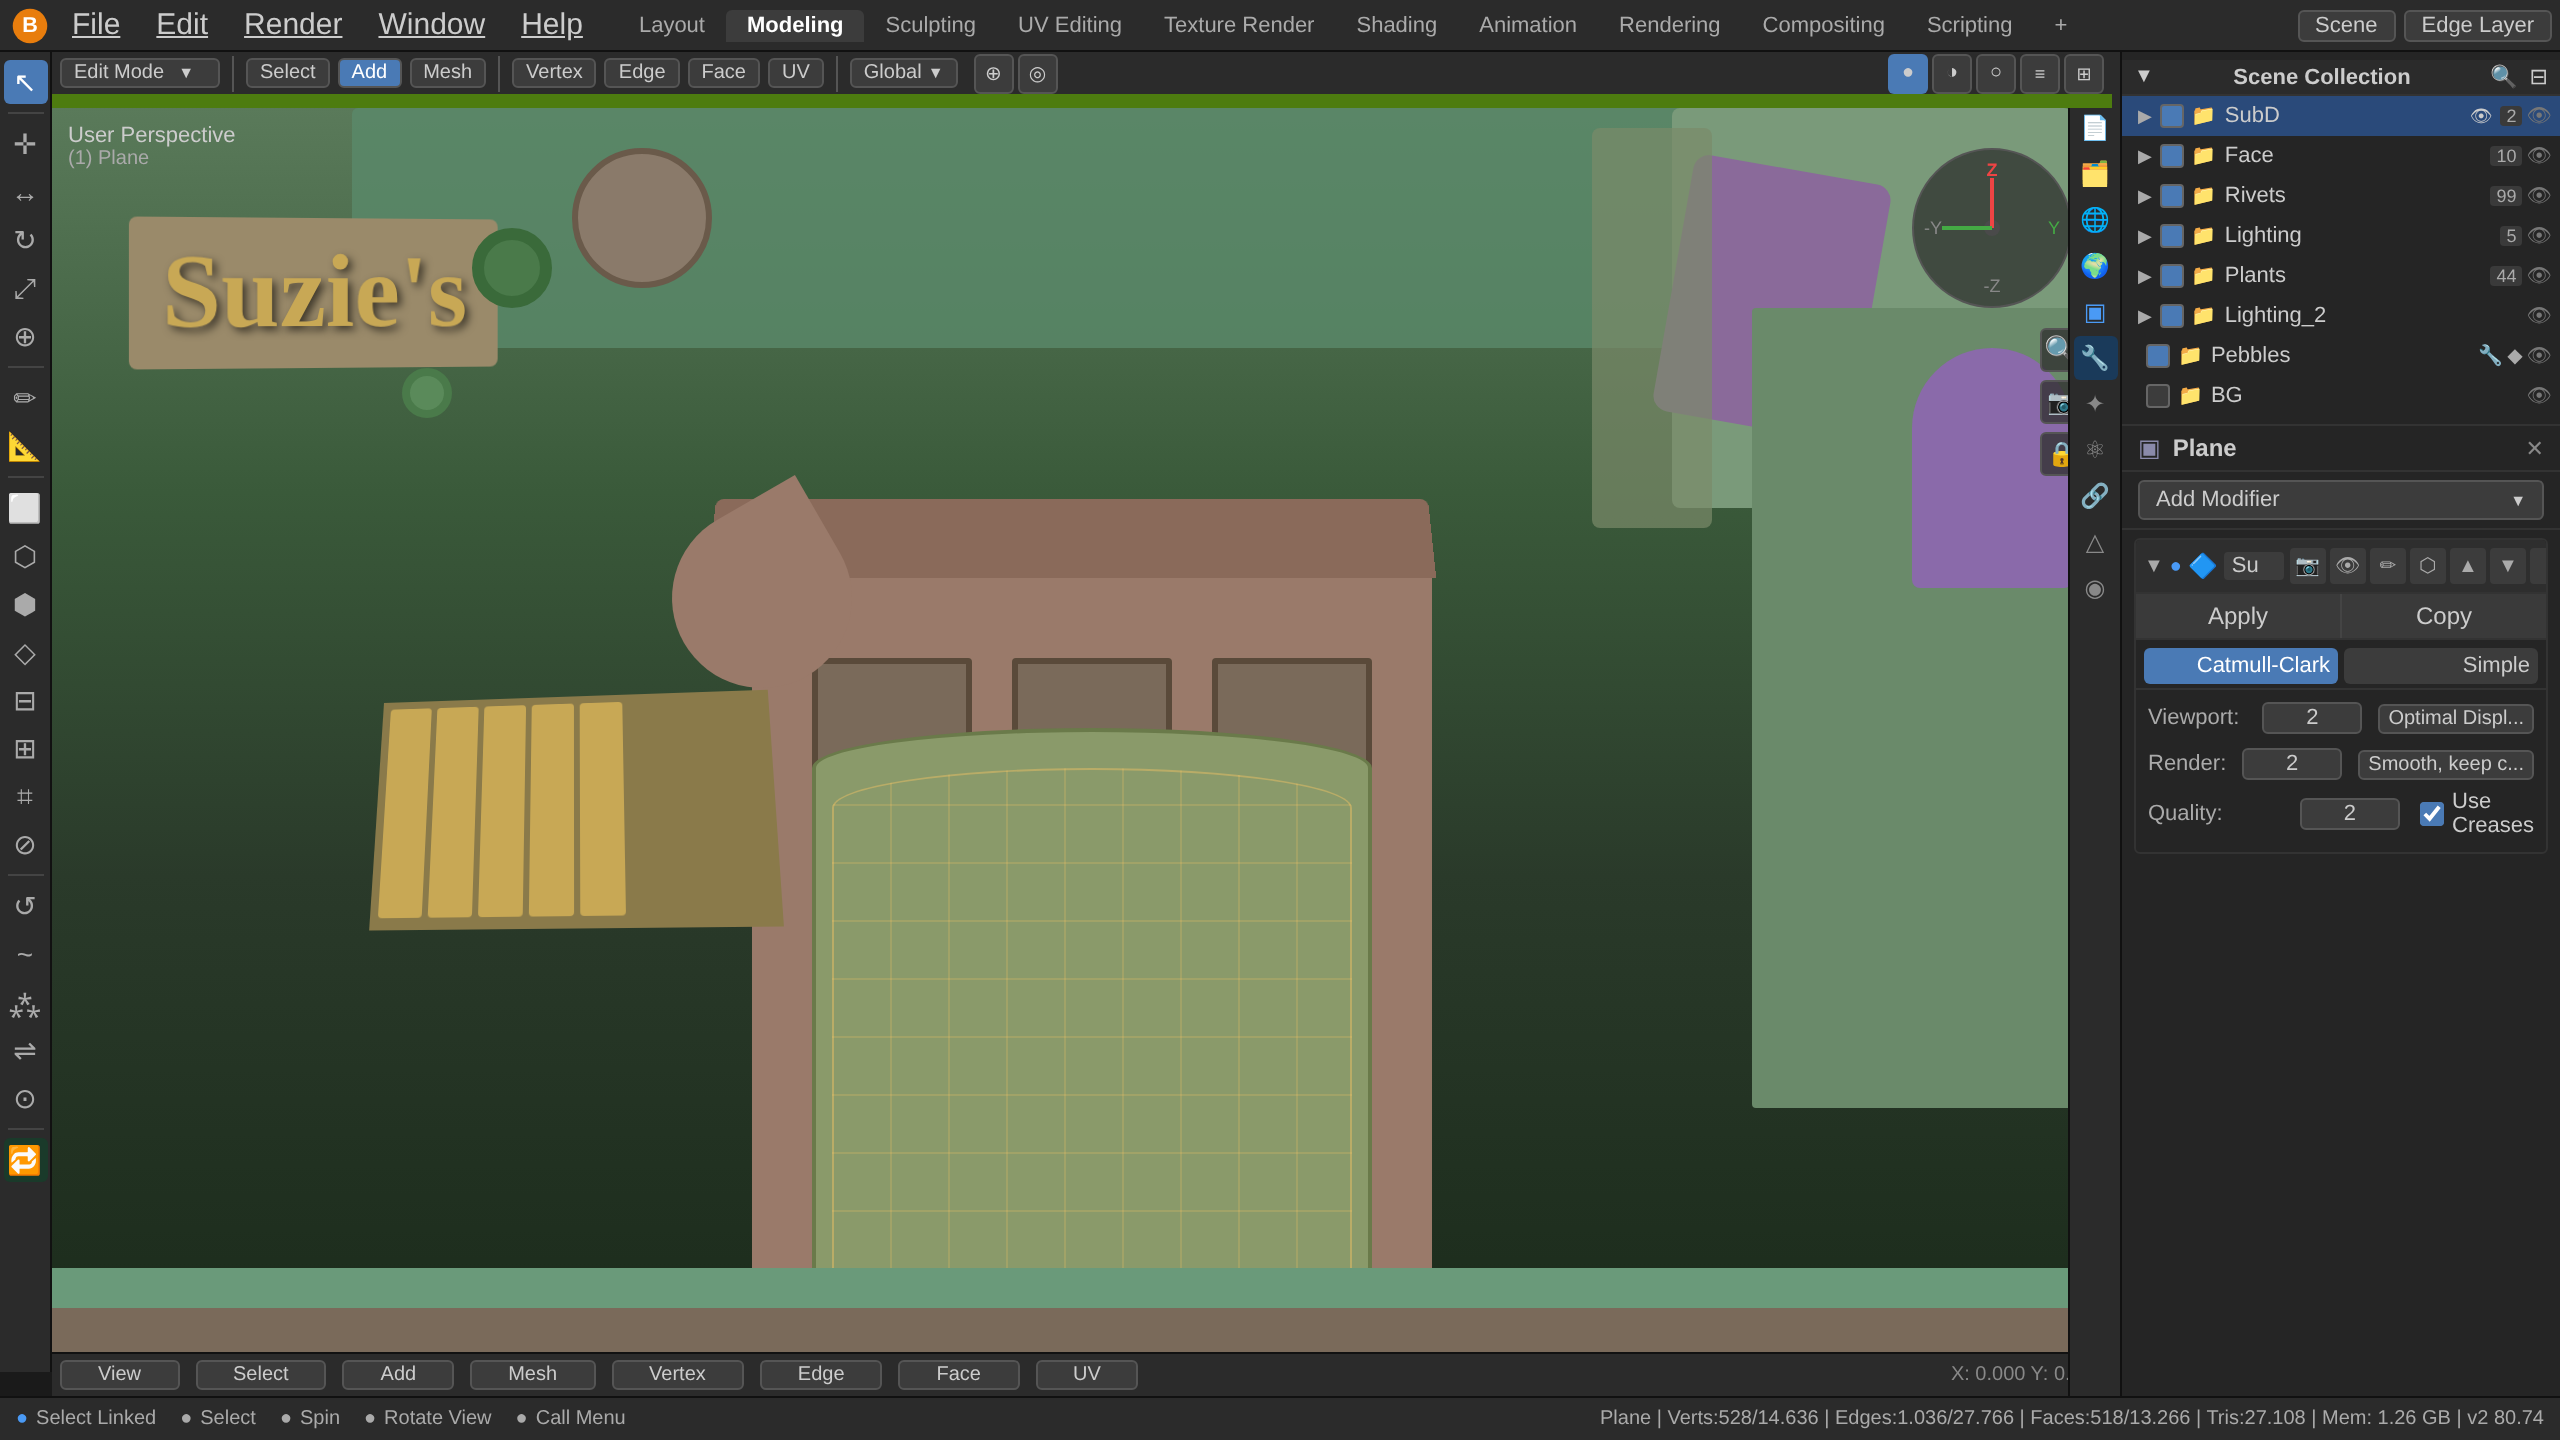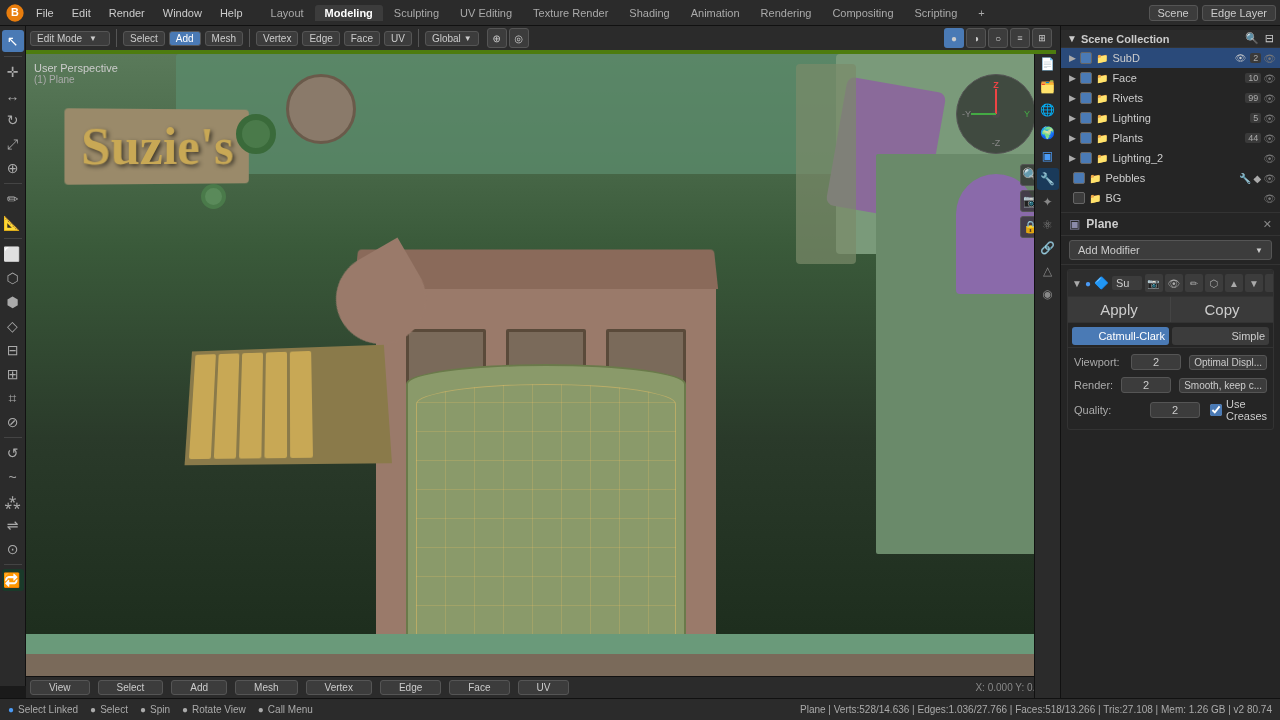--- a/index.html
+++ b/index.html
@@ -1,51 +1,51 @@
 <!DOCTYPE html>
 <html><head>
   <meta charset="utf-8">
   <style>
     * { box-sizing: border-box; margin: 0; padding: 0; }
     body { width: 1280px; height: 720px; overflow: hidden; background: #1a1a1a; font-family: 'Segoe UI', sans-serif; font-size: 11px; color: #ccc; }
 
     
     #top-menu { display: flex; align-items: center; height: 26px; background: #2b2b2b; border-bottom: 1px solid #111; padding: 0 4px; gap: 2px; }
-    .menu-item { padding: 2px 8px; color: #ccc; cursor: pointer; border-radius: 3px; font-size: 11px; }
+    .menu-item { padding: 2px 8px; color: #ccc; cursor: pointer; border-radius: 3px; font-size: 15px; text-decoration: underline; }
     .workspace-tabs { display: flex; align-items: center; margin-left: 8px; gap: 1px; }
     .workspace-tab { padding: 2px 10px; color: #aaa; cursor: pointer; font-size: 11px; border-radius: 3px 3px 0 0; }
     .workspace-tab.active { background: #3c3c3c; color: #fff; font-weight: bold; }
 
     
     #left-toolbar { position: absolute; left: 0; top: 26px; width: 26px; height: 660px; background: #2b2b2b; display: flex; flex-direction: column; align-items: center; padding: 4px 0; gap: 2px; border-right: 1px solid #111; }
     .tool-btn { width: 22px; height: 22px; display: flex; align-items: center; justify-content: center; border-radius: 3px; cursor: pointer; color: #aaa; font-size: 14px; }
     .tool-btn.active { background: #4a7ab5; color: #fff; }
     .tool-sep { width: 18px; height: 1px; background: #444; margin: 2px 0; }
     
-    #main-header { position: absolute; left: 26px; top: 26px; width: 1030px; height: 28px; background: #2b2b2b; display: flex; align-items: center; gap: 4px; padding: 0 4px; border-bottom: 4px solid #4d7c0f; z-index: 5; justify-content: space-between; }
+    #main-header { position: absolute; left: 26px; top: 26px; width: 1030px; height: 28px; background: #2b2b2b; display: flex; align-items: center; gap: 4px; padding: 0 4px; border-bottom: 7px solid #4d7c0f; z-index: 5; justify-content: space-between; }
     .header-btn { padding: 1px 6px; background: #3c3c3c; border: 1px solid #555; border-radius: 3px; color: #ccc; cursor: pointer; font-size: 10px; }
     .header-btn.active { background: #4a7ab5; color: #fff; }
     .header-separator { width: 1px; height: 18px; background: #555; margin: 0 2px; }
 
     
     #viewport { position: absolute; left: 26px; top: 54px; width: 1030px; height: 640px; background: #3a3a3a; overflow: hidden; }
     .viewport-label { position: absolute; top: 8px; left: 8px; color: #ccc; font-size: 11px; }
     .viewport-label .sub { color: #aaa; font-size: 10px; }
 
     
     #right-panel { position: absolute; right: 0; top: 26px; width: 220px; height: 694px; background: #252525; border-left: 1px solid #111; display: flex; flex-direction: column; }
 
     
     #props-icons { position: absolute; right: 220px; top: 26px; width: 26px; height: 694px; background: #2b2b2b; border-left: 1px solid #111; display: flex; flex-direction: column; align-items: center; padding: 4px 0; gap: 1px; }
     .prop-icon { width: 22px; height: 22px; display: flex; align-items: center; justify-content: center; border-radius: 3px; cursor: pointer; font-size: 12px; color: #888; }
 
     
     #scene-collection { padding: 4px 0; border-bottom: 1px solid #333; }
     .panel-header { display: flex; align-items: center; padding: 2px 6px; background: #2b2b2b; border-bottom: 1px solid #333; font-size: 11px; color: #ccc; gap: 4px; }
-    .panel-header .title { flex: 1; font-weight: bold; }
+    .panel-header .title { flex: 1; font-weight: bold; text-align: center; }
     .collection-item { display: flex; align-items: center; padding: 1px 4px 1px 8px; height: 20px; cursor: pointer; font-size: 11px; color: #ccc; gap: 2px; }
     .collection-item.selected { background: #2a4a7a; }
     .coll-badge { font-size: 9px; background: #3a3a3a; border-radius: 2px; padding: 0 3px; color: #aaa; margin-left: 2px; }
     .coll-eye { color: #777; font-size: 10px; margin-left: auto; }
     .coll-name { flex: 1; font-size: 11px; }
 
     
     #properties-panel { flex: 1; padding: 0; overflow-y: auto; }
     .prop-object-name { display: flex; align-items: center; padding: 4px 8px; gap: 6px; border-bottom: 1px solid #333; }
     .prop-object-name .close-btn { margin-left: auto; color: #888; cursor: pointer; }
@@ -55,21 +55,21 @@
 
     
     .modifier-block { border: 1px solid #333; margin: 4px 6px; border-radius: 3px; overflow: hidden; }
     .modifier-header { display: flex; align-items: center; background: #2e2e2e; padding: 2px 4px; gap: 3px; height: 26px; }
     .mod-collapse { color: #aaa; cursor: pointer; font-size: 10px; }
     .mod-name-input { background: #3c3c3c; border: none; color: #ccc; padding: 1px 4px; border-radius: 2px; font-size: 11px; flex: 1; }
     .mod-btns { display: flex; gap: 2px; margin-left: auto; }
     .mod-btn { width: 18px; height: 18px; background: #3c3c3c; border: none; color: #aaa; border-radius: 2px; cursor: pointer; font-size: 10px; display: flex; align-items: center; justify-content: center; }
 
     .mod-action-btns { display: flex; background: #2b2b2b; border-top: 1px solid #333; }
-    .mod-action-btn { flex: 1; padding: 4px; border: none; cursor: pointer; font-size: 15px; color: #ccc; }
+    .mod-action-btn { flex: 1; padding: 4px; border: none; cursor: pointer; font-size: 12px; color: #ccc; }
     .mod-action-btn:first-child { background: #3a3a3a; border-right: 1px solid #444; }
     .mod-action-btn:last-child { background: #3a3a3a; }
 
     .mod-type-btns { display: flex; padding: 4px 4px 2px; gap: 3px; border-top: 1px solid #333; }
     .mod-type-btn { flex: 1; padding: 3px 4px; border: none; border-radius: 3px; cursor: pointer; font-size: 11px; color: #ccc; text-align: right; }
     .mod-type-btn.active { background: #4a7ab5; color: #fff; }
     .mod-type-btn:not(.active) { background: #3c3c3c; }
 
     .mod-settings { padding: 4px 6px; border-top: 1px solid #333; }
     .mod-row { display: flex; align-items: center; margin-bottom: 3px; min-height: 20px; }

